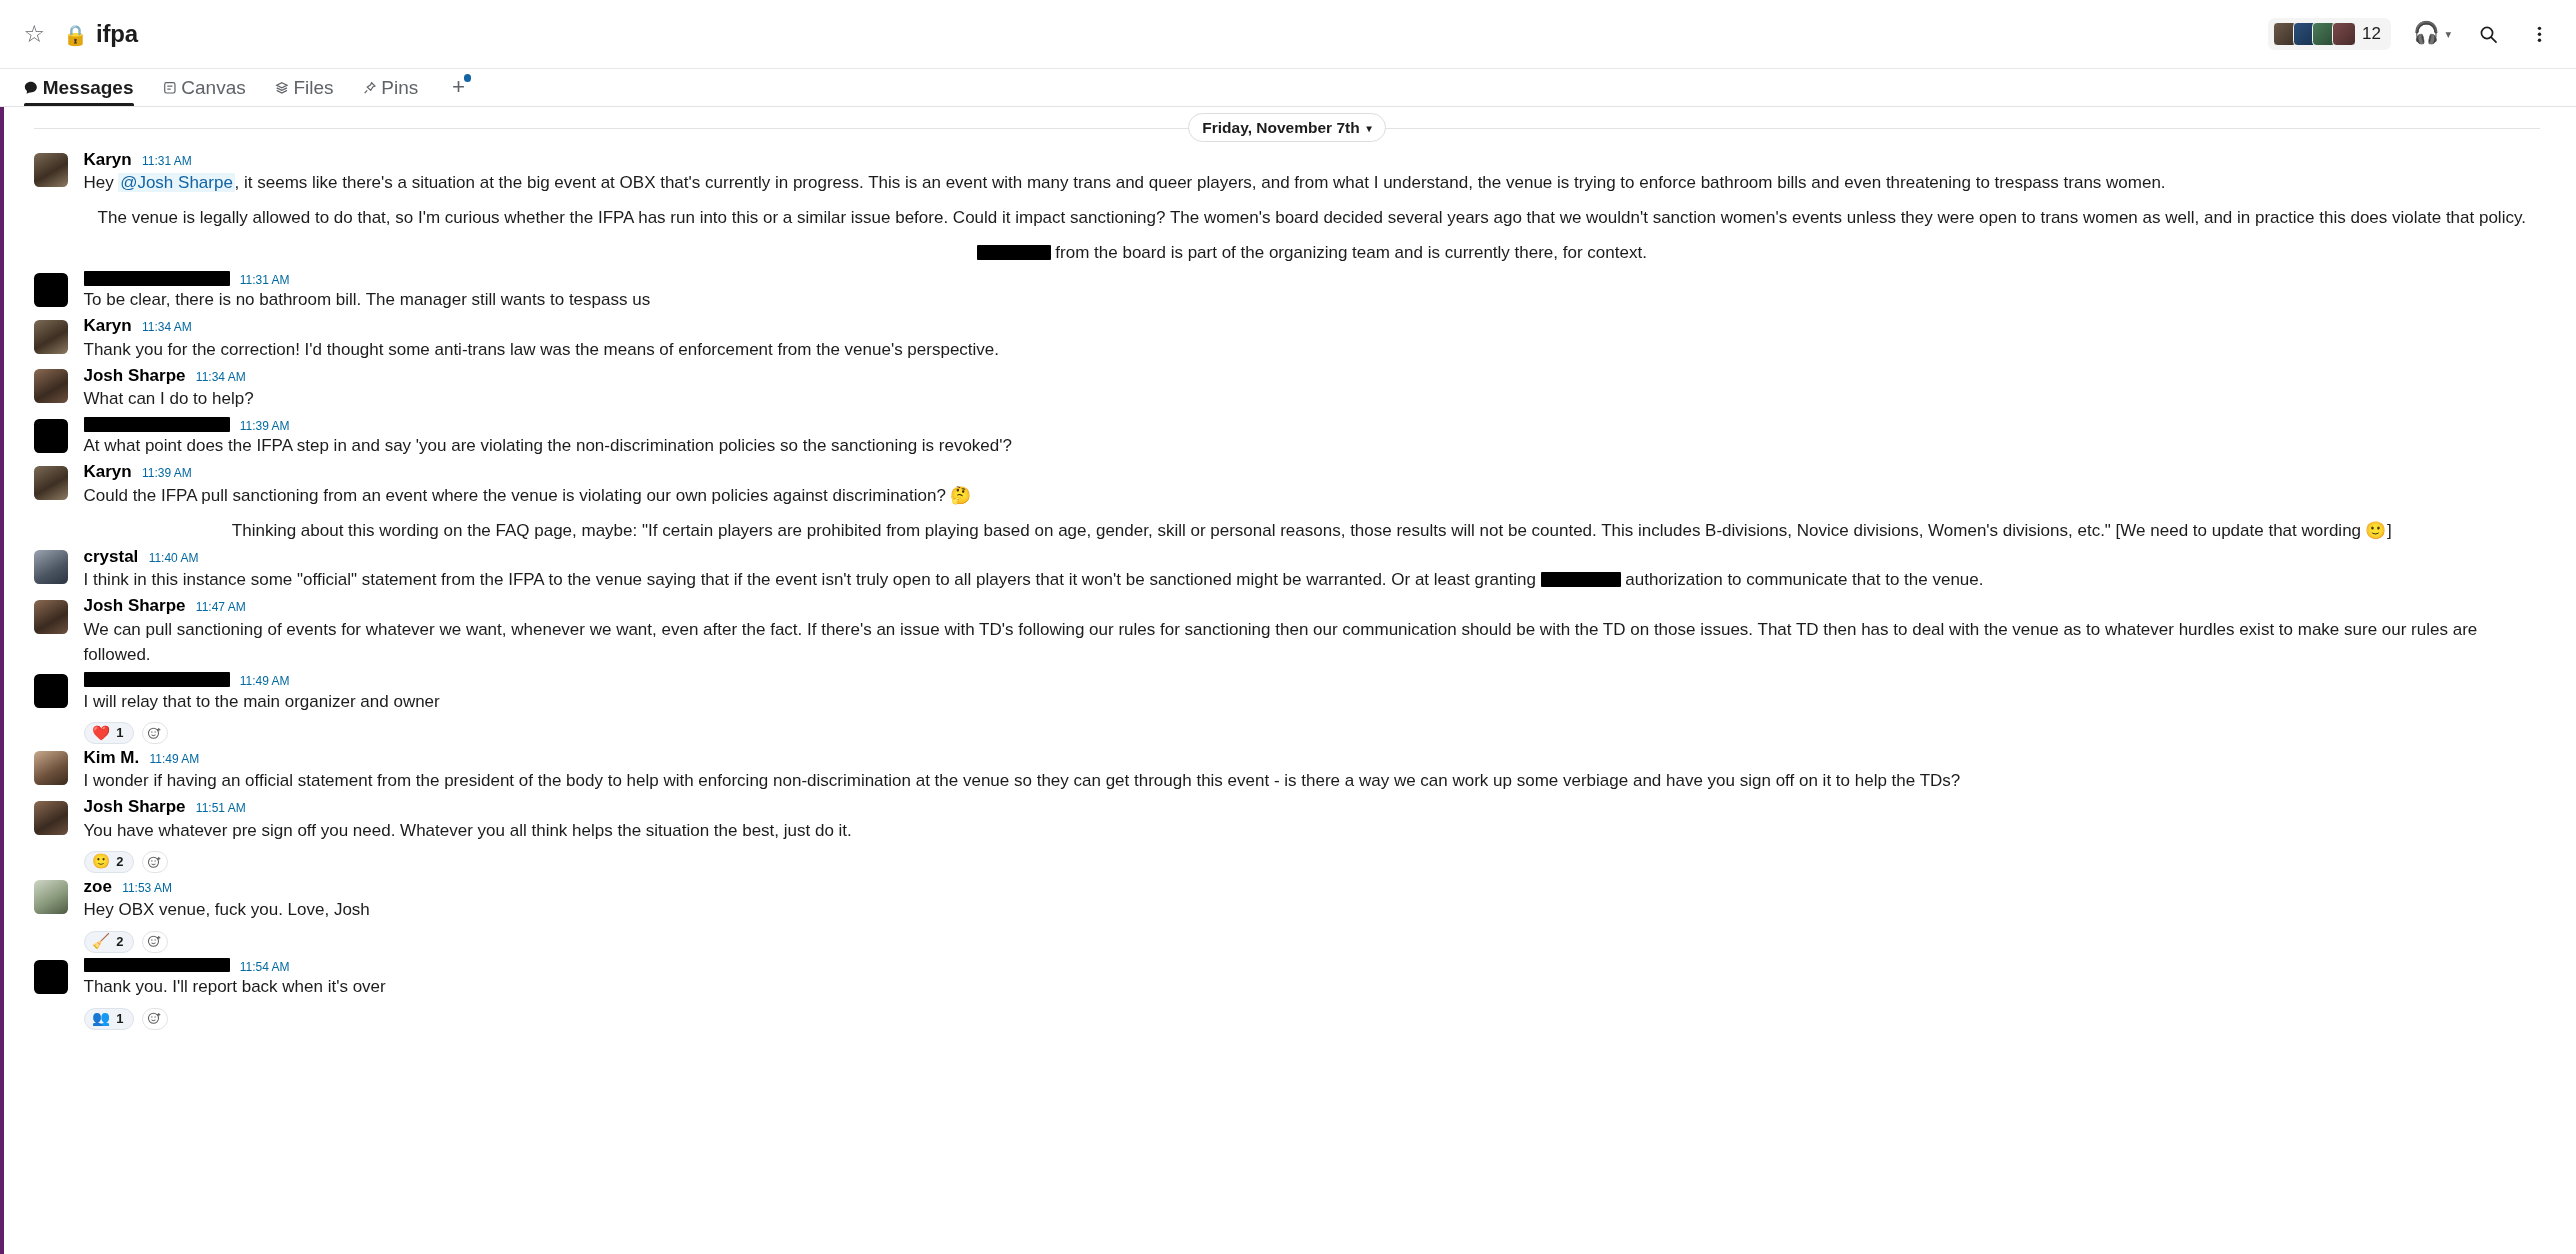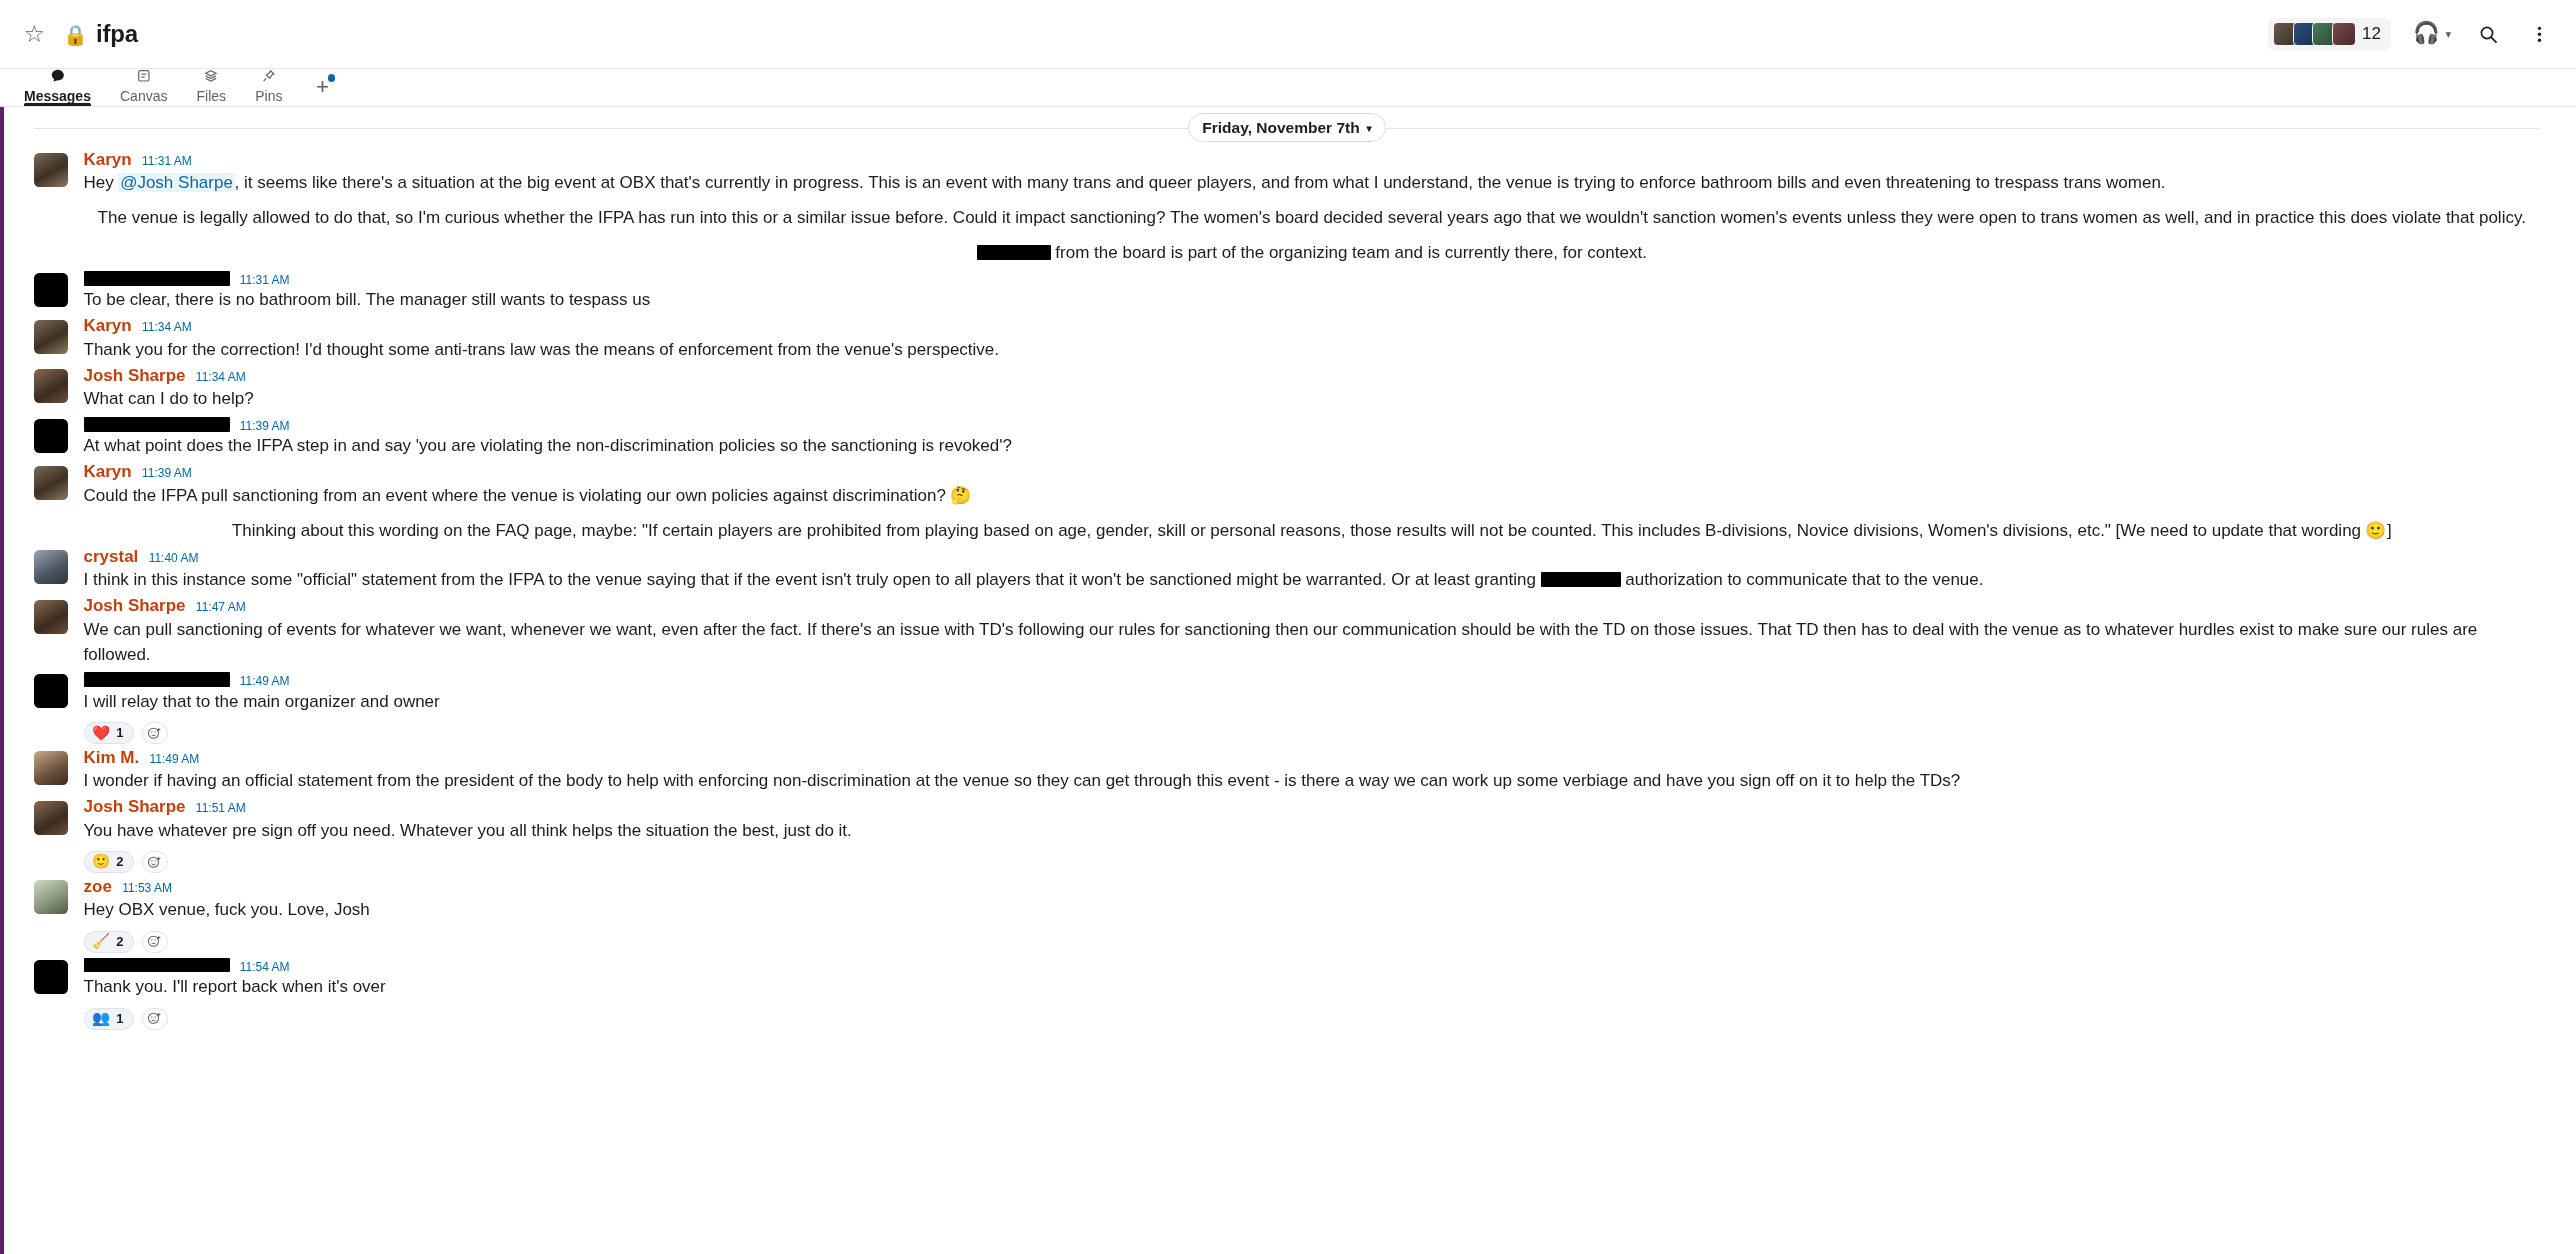--- a/index.html
+++ b/index.html
@@ -105,25 +105,24 @@
     border-bottom: 0.9px solid #e3e3e3;
     display: flex; align-items: stretch;
     padding: 0 20.6px;
     gap: 0;
     flex: 0 0 38px;
   }
   .tab {
     display: flex; align-items: center; gap: 5px;
     padding: 0 13.7px 0 3.4px;
     margin-right: 12px;
-    font-size: 14px;
+    font-size: 19px;
     color: #5f6368;
     cursor: pointer;
     position: relative;
-    flex-direction: column;
   }
   .tab.active {
     color: #1d1c1d;
     font-weight: bold;
   }
   .tab.active::after {
     content: "";
     position: absolute;
     left: 3.4px; right: 13.7px; bottom: 0;
     height: 2.6px;
@@ -213,21 +212,21 @@
   .av-kim    { background: linear-gradient(150deg,#c9a98c 0%,#6b4f3a 60%,#3a2a1e 100%); }
   .av-zoe    { background: linear-gradient(150deg,#cfd6c6 0%,#8a9a7c 55%,#4d5a43 100%); }
 
   .mbody { flex: 1 1 auto; min-width: 0; }
   .mhead {
     display: flex; align-items: baseline; gap: 10.3px;
     line-height: 1.2;
     margin-bottom: 0.9px;
   }
   .mname {
-    font-size: 17px; font-weight: bold; color: #c2410c;
+    font-size: 17px; font-weight: bold; color: #000000;
     cursor: pointer;
   }
   .mname.redacted {
     display: inline-block;
     background: #000;
     color: transparent;
     border-radius: 0.9px;
     height: 14.6px;
     width: 146px;
     position: relative;

